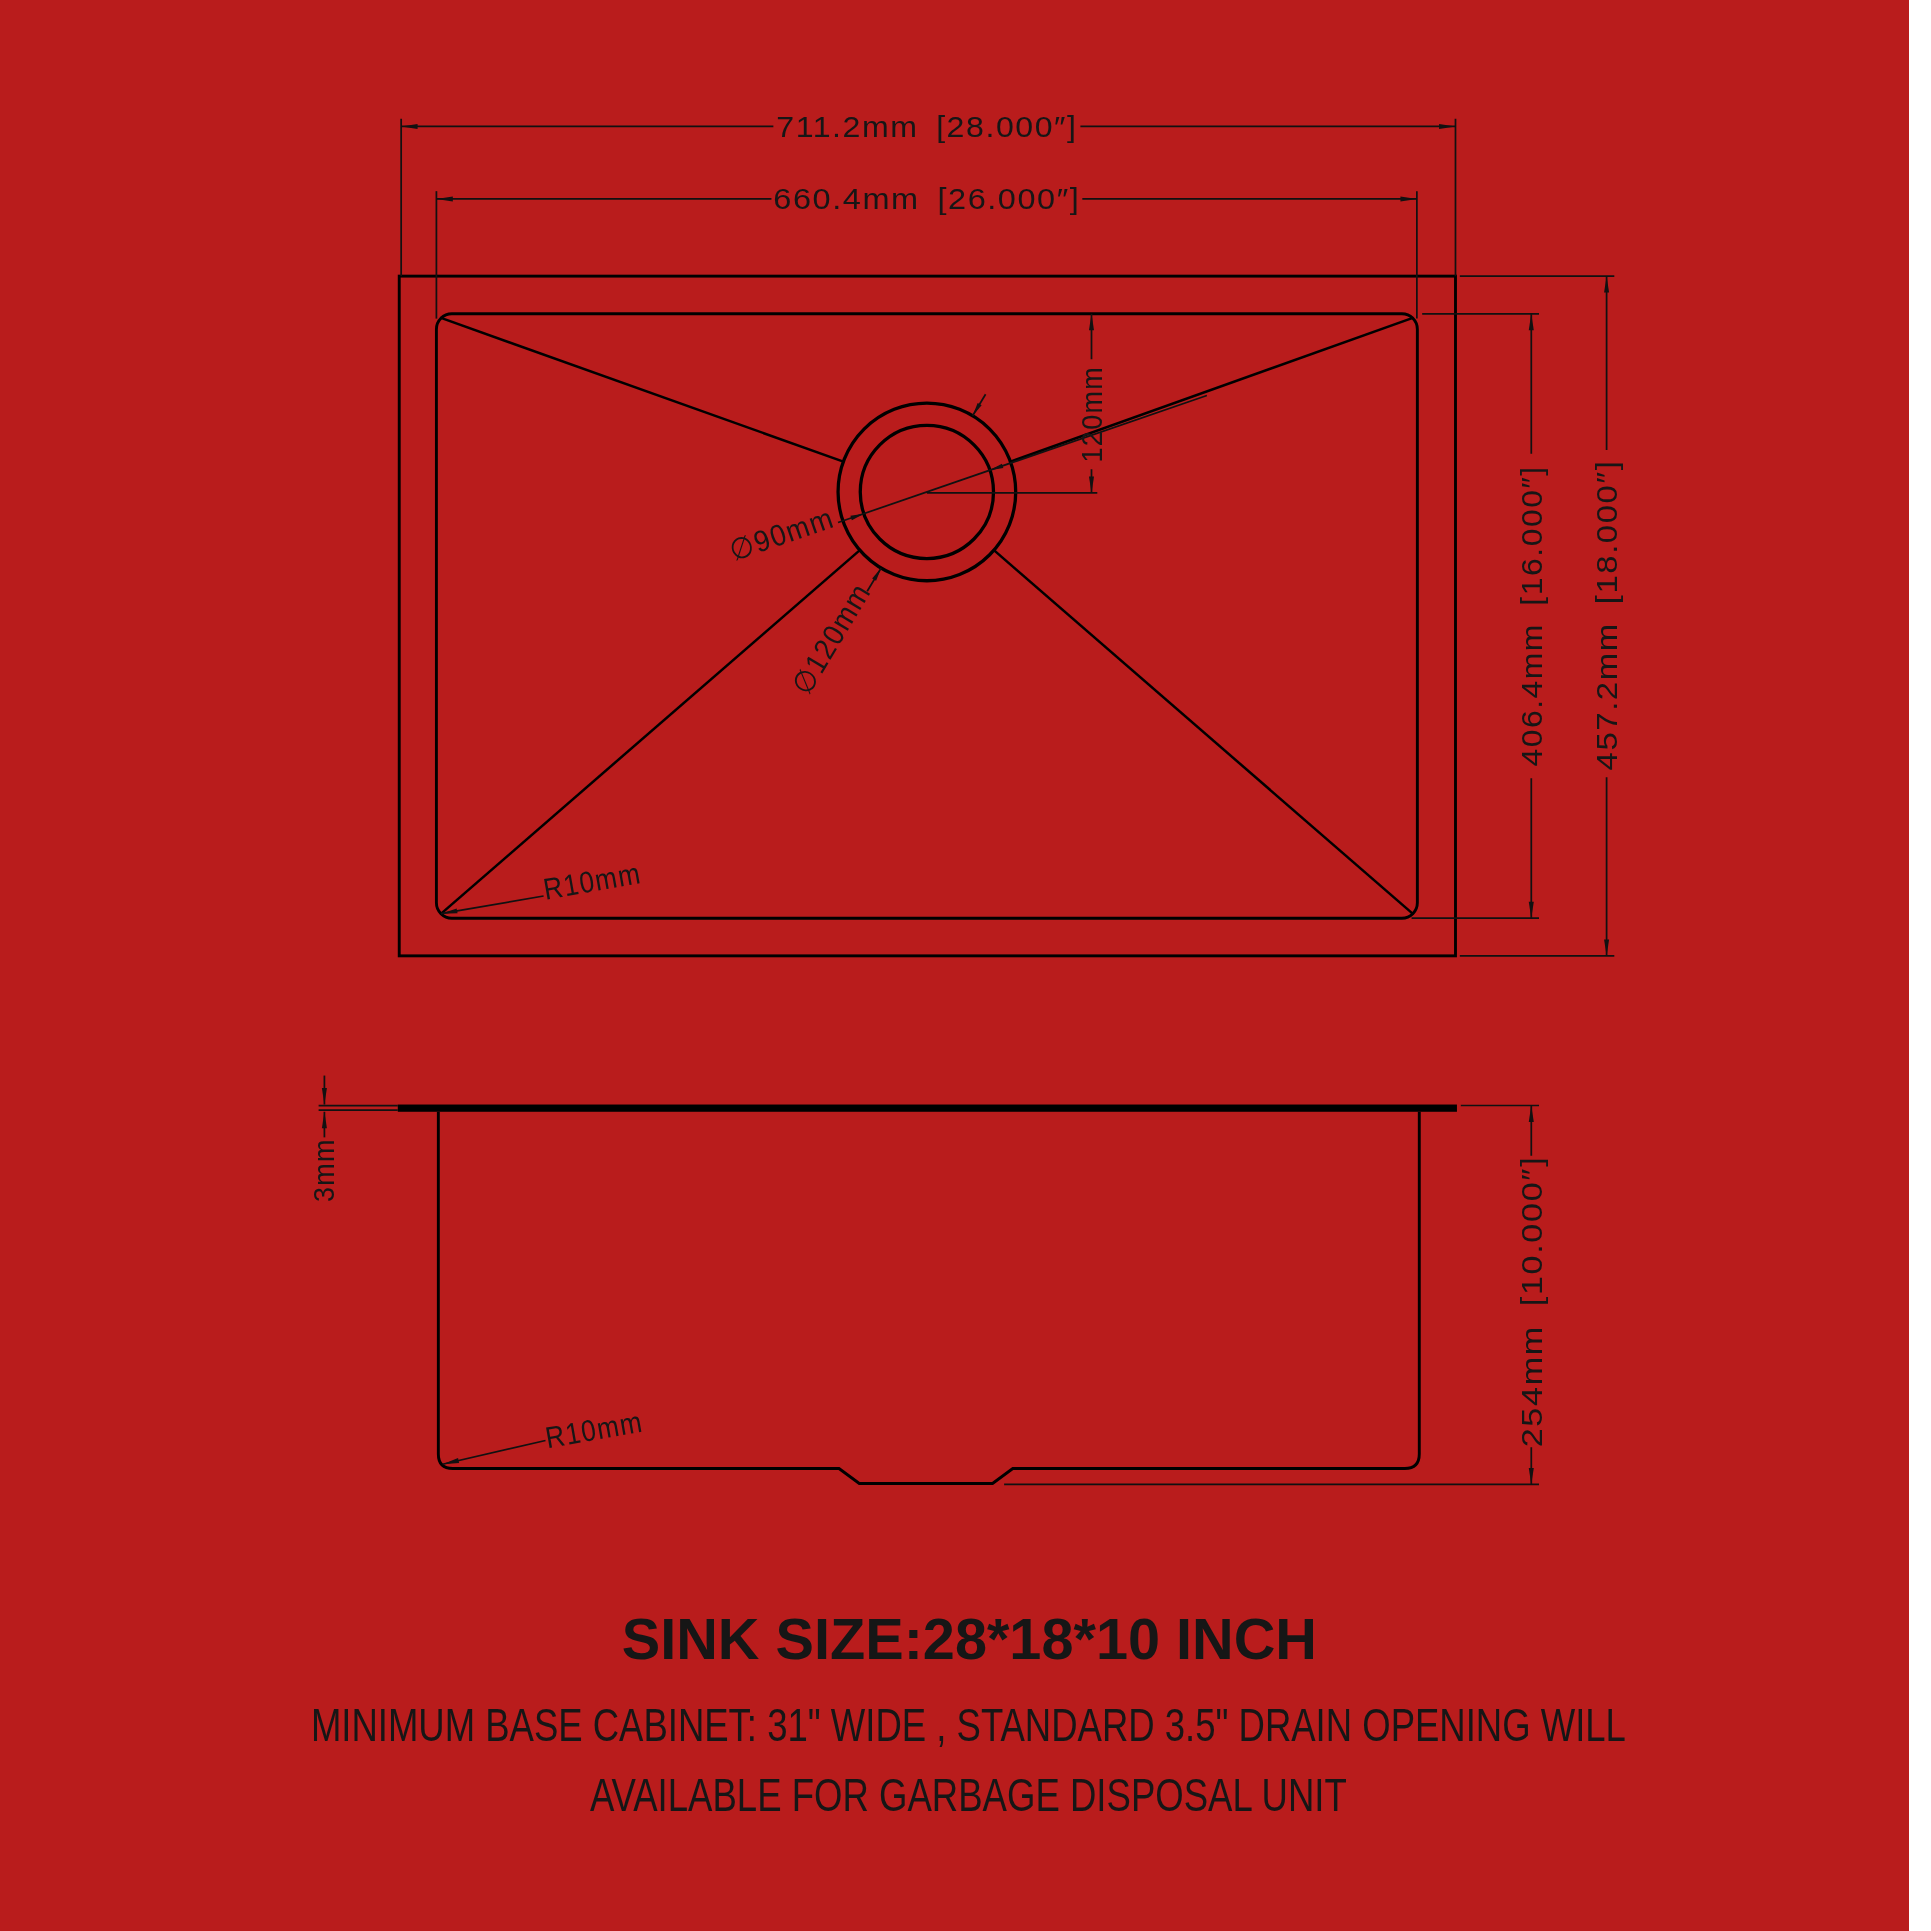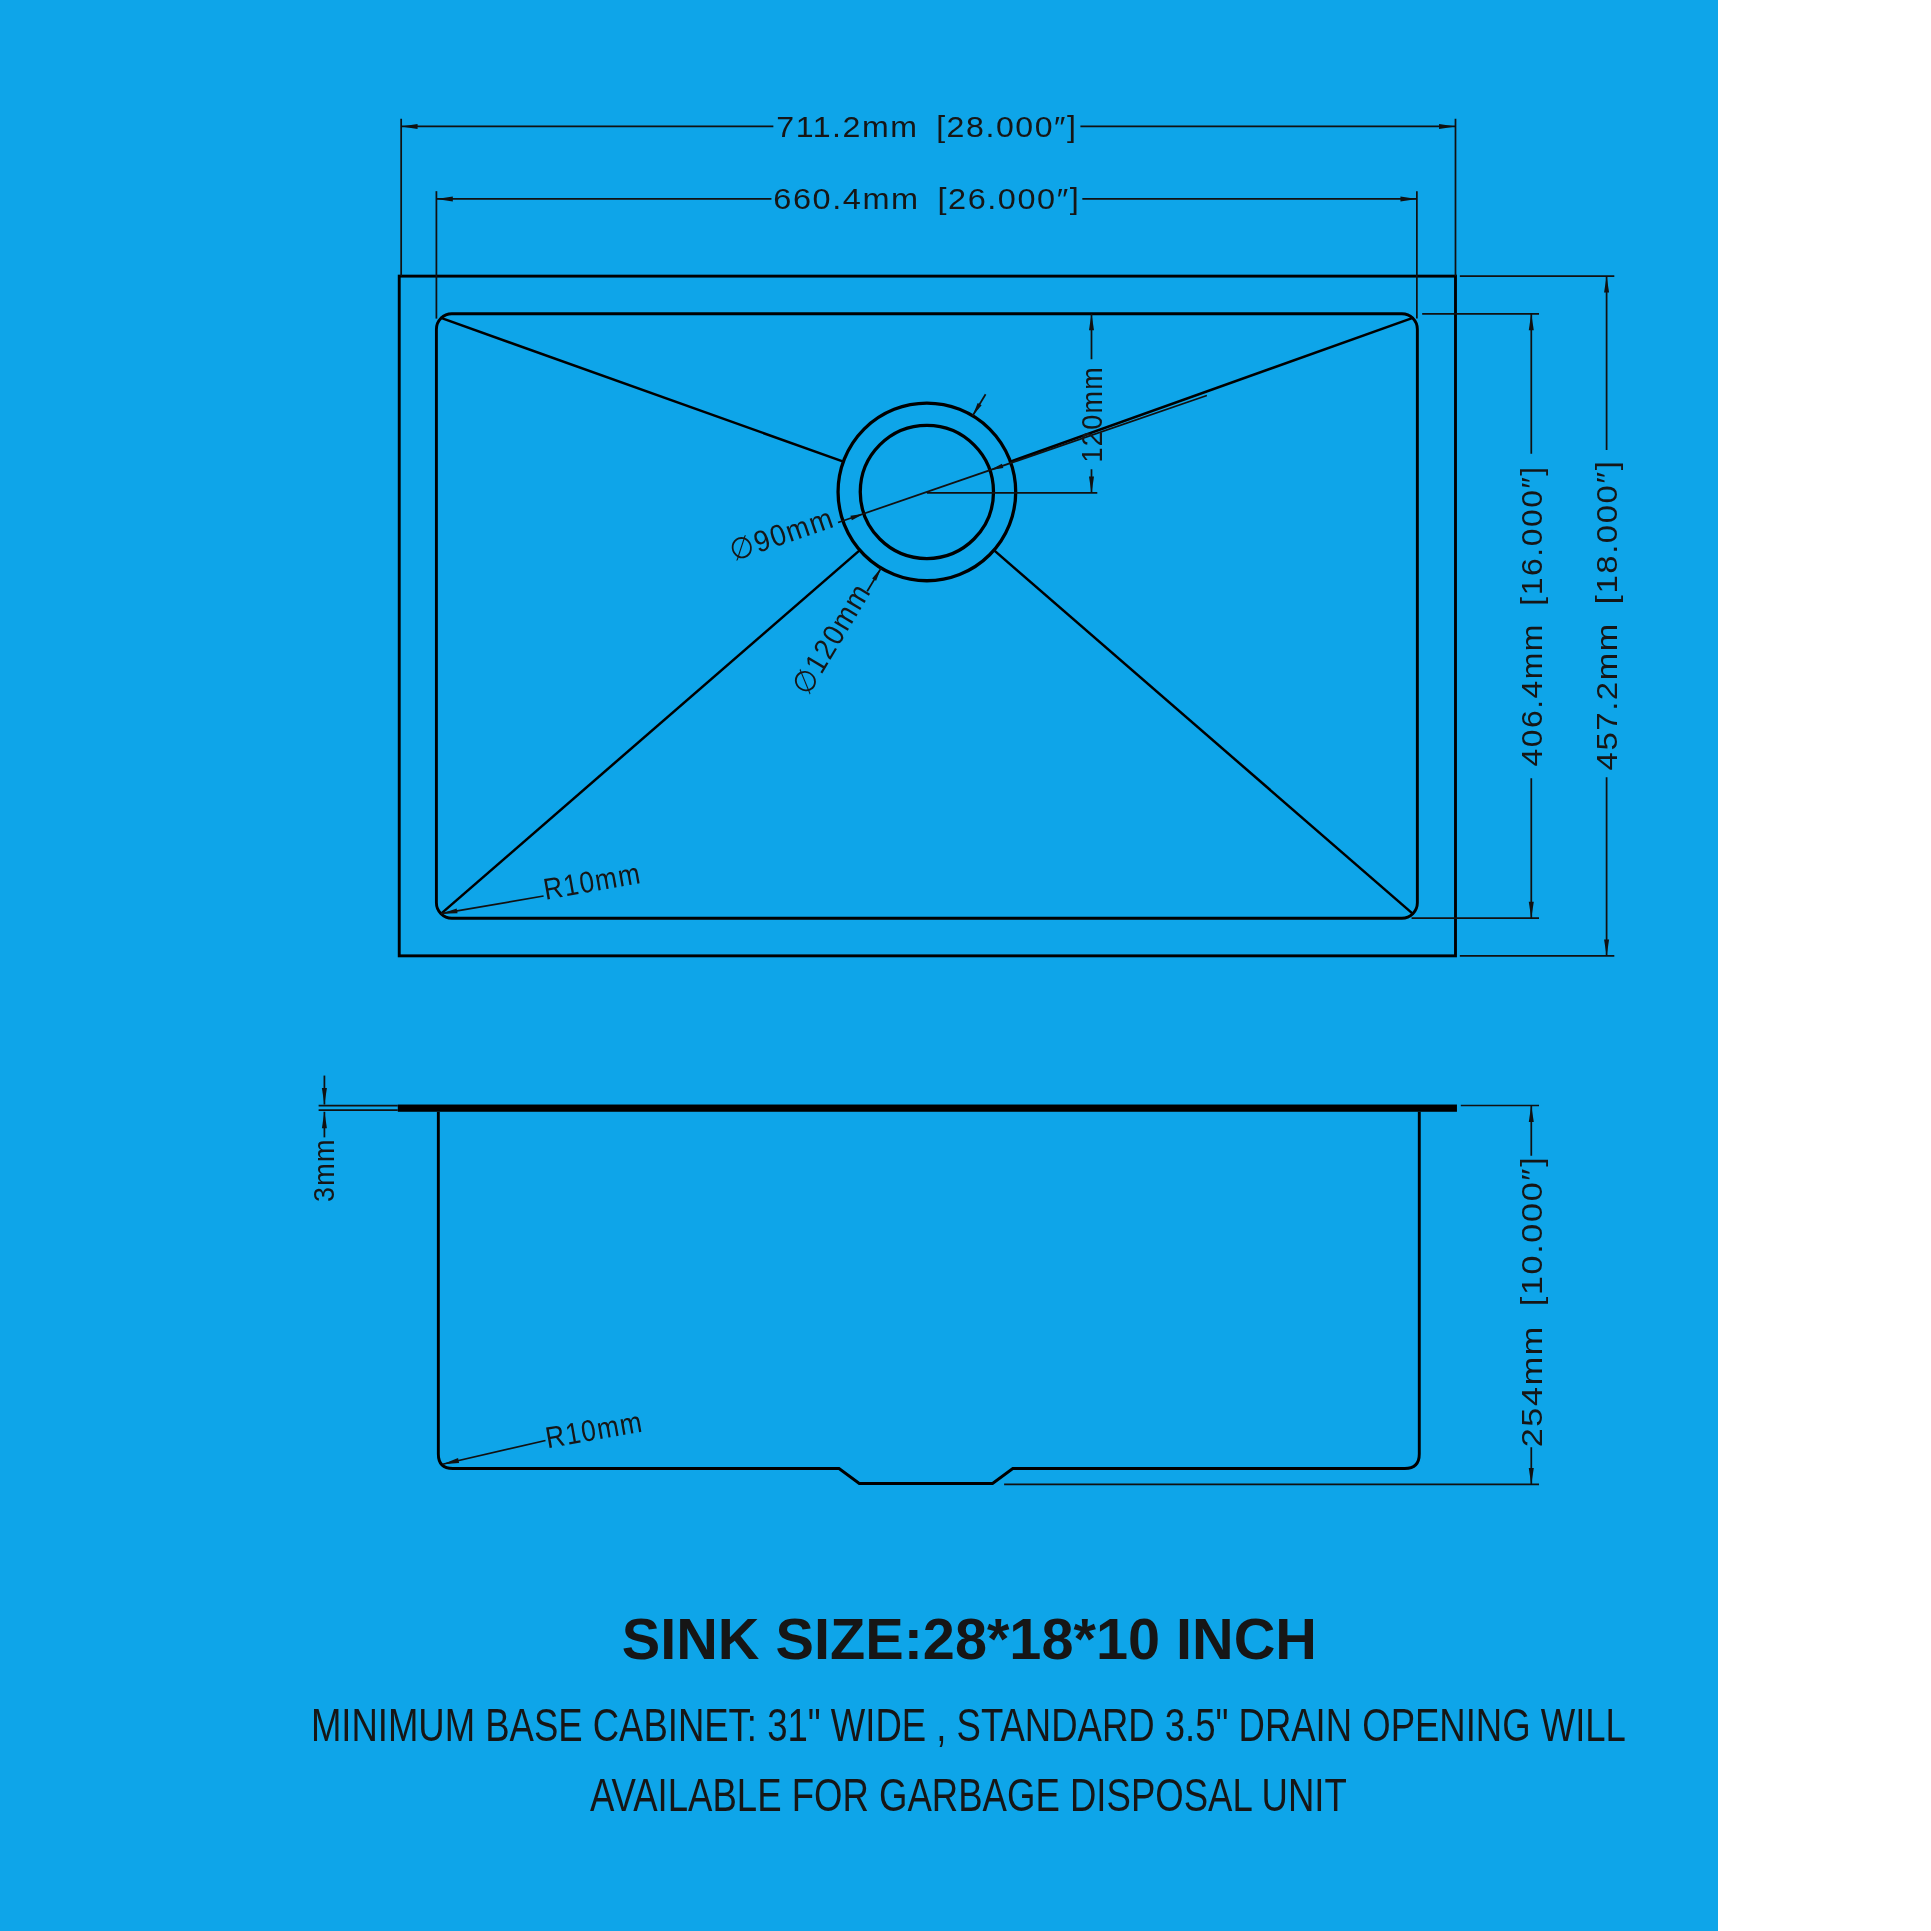--- a/index.html
+++ b/index.html
@@ -1,16 +1,16 @@
 <!DOCTYPE html>
 <html><head>
 <meta charset="utf-8">
 <style>
   html,body{margin:0;padding:0;background:#ffffff;}
-  .page{width:1718px;height:1931px;position:relative;background:#0ea5e9;overflow:hidden;}
+  .page{width:1909px;height:1931px;position:relative;background:#b91c1c;overflow:hidden;}
   svg{position:absolute;top:0;left:0;}
   text{font-family:"Liberation Sans",sans-serif;fill:#161616;}
   .dim{font-size:31px;letter-spacing:1.5px;}
 </style>
 </head>
 <body>
 <div class="page">
 <svg width="1931" height="1931" viewBox="0 0 2000 2000">
 
 <g fill="none" stroke="#000000">

